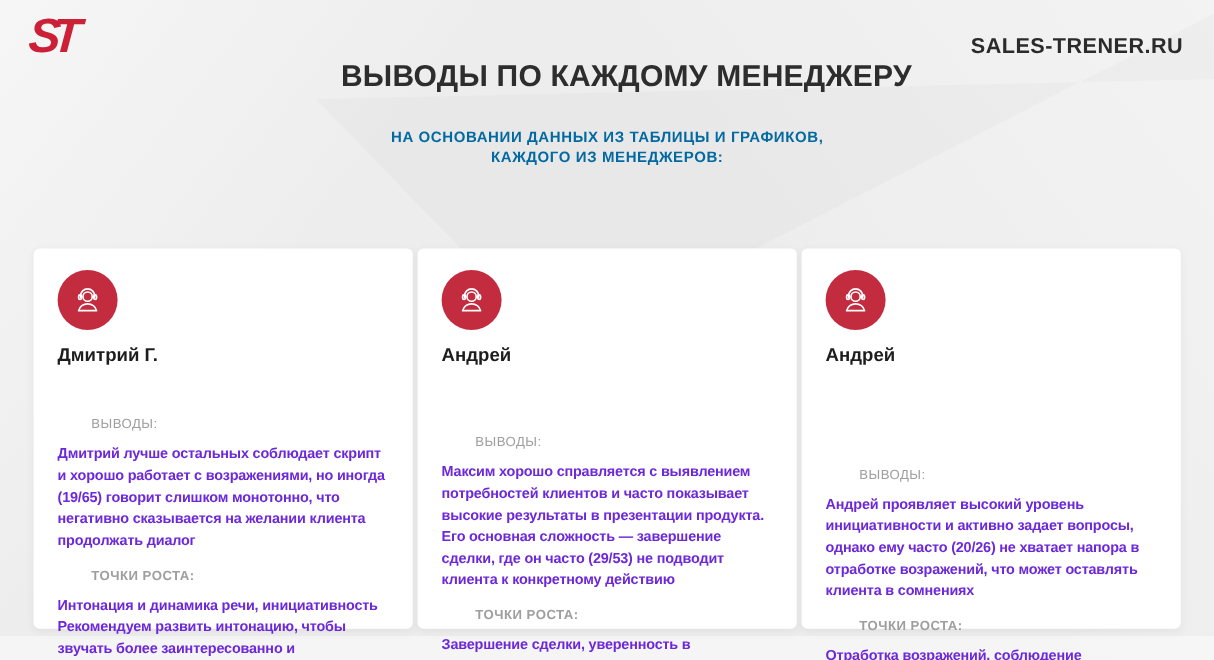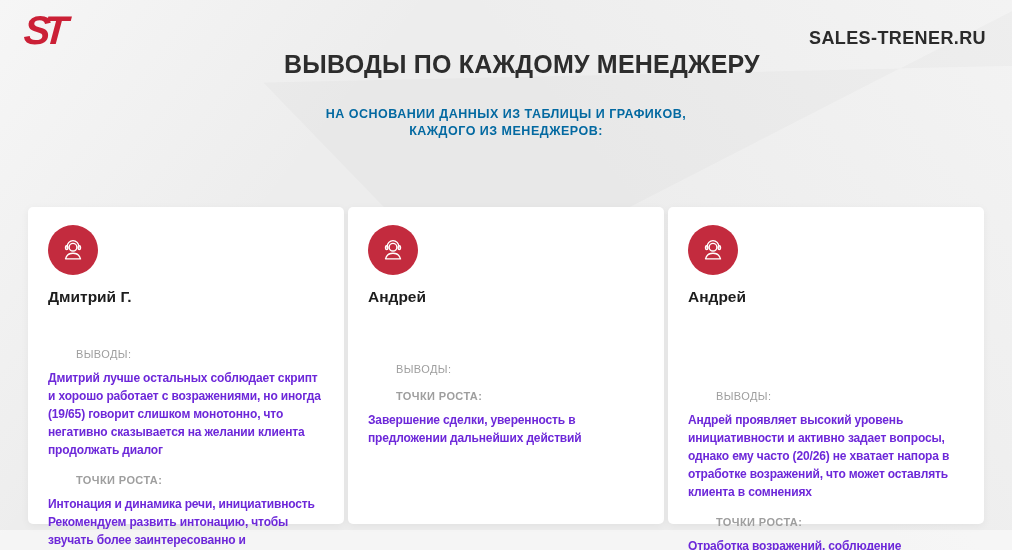--- a/index.html
+++ b/index.html
@@ -130,20 +130,21 @@
         <path d="M7 10V9a5 5 0 0 1 10 0v1"></path>
         <circle cx="12" cy="9.6" r="3.3"></circle>
         <rect x="5.6" y="8.4" width="2" height="3.2" rx="1"></rect>
         <rect x="16.4" y="8.4" width="2" height="3.2" rx="1"></rect>
         <path d="M5.6 19.6a6.6 6.4 0 0 1 12.8 0 Z"></path>
       </svg>
     </div>
     <div class="person-name">Андрей</div>
     <div class="sections-2">
       <div class="section-label">ВЫВОДЫ:</div>
+      <div class="section-body">Максим хорошо справляется с выявлением потребностей клиентов и часто показывает высокие результаты в презентации продукта. Его основная сложность — завершение сделки, где он часто (29/53) не подводит клиента к конкретному действию</div>
       <div class="section-label growth-label">ТОЧКИ РОСТА:</div>
       <div class="section-body">Завершение сделки, уверенность в предложении дальнейших действий</div>
     </div>
   </div>
 
   <div class="card">
     <div class="avatar">
       <svg viewBox="0 0 24 24" fill="none" stroke="#ffffff" stroke-width="1.2" stroke-linecap="round" stroke-linejoin="round">
         <path d="M7 10V9a5 5 0 0 1 10 0v1"></path>
         <circle cx="12" cy="9.6" r="3.3"></circle>

